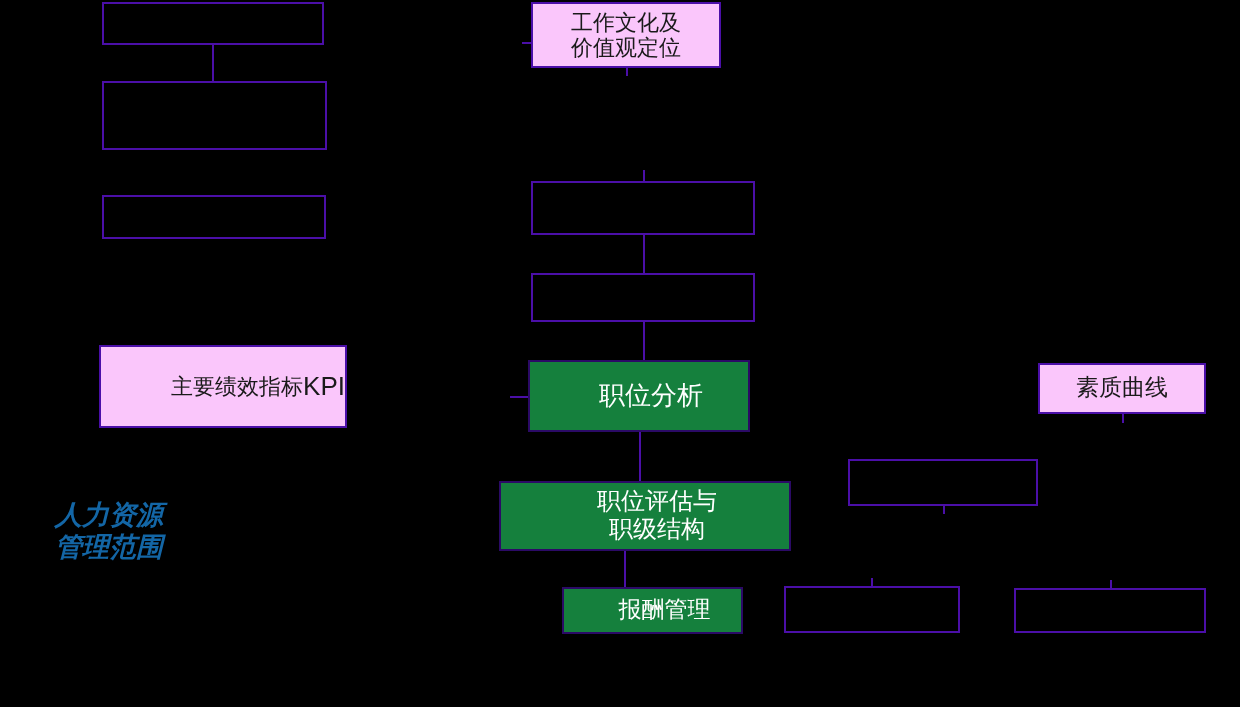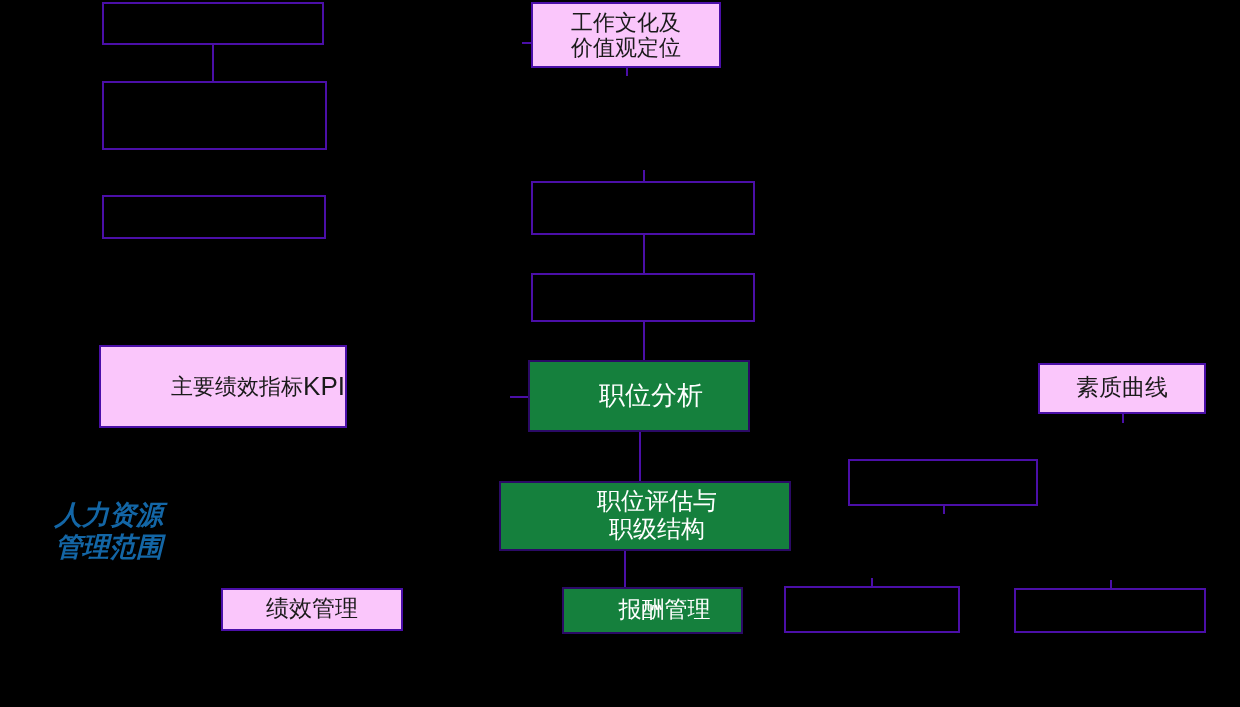--- a/index.html
+++ b/index.html
@@ -81,19 +81,18 @@
     <div class="node pink" style="left: 531px; top: 2px; width: 190px; height: 66px; font-size: 22px;">工作文化及
 价值观定位</div>
     <div class="node empty" style="left: 531px; top: 181px; width: 224px; height: 54px; font-size: 20px;"></div>
     <div class="node empty" style="left: 531px; top: 273px; width: 224px; height: 49px; font-size: 20px;"></div>
     <div class="node pink" style="left: 99px; top: 345px; width: 248px; height: 83px; font-size: 22px; flex-direction: row; justify-content: flex-end;"><div>主要绩效指标</div><div class="kpi-line2" style="font-size: 26px;">KPI</div></div>
     <div class="node purple" style="left: 528px; top: 360px; width: 222px; height: 72px; font-size: 26px;">职位分析</div>
     <div class="node purple" style="left: 499px; top: 481px; width: 292px; height: 70px; font-size: 24px;">职位评估与
 职级结构</div>
     <div class="node pink" style="left: 1038px; top: 363px; width: 168px; height: 51px; font-size: 23px;">素质曲线</div>
     <div class="node empty" style="left: 848px; top: 459px; width: 190px; height: 47px; font-size: 20px;"></div>
-    <div class="node pink" style="left: 221px; top: 588px; width: 182px; height: 43px; font-size: 23px;">绩效管理</div>
     <div class="node purple" style="left: 534px; top: 587px; width: 181px; height: 47px; font-size: 23px; margin-left: 28px;">报酬管理</div>
     <div class="node empty" style="left: 784px; top: 586px; width: 176px; height: 47px; font-size: 20px;"></div>
     <div class="node empty" style="left: 1014px; top: 588px; width: 192px; height: 45px; font-size: 20px;"></div>
     <div class="label-free" style="left: 55px; top: 470px; font-size: 27px; color: rgb(19, 102, 166); margin-top: 29px;">人力资源
 管理范围</div>
   </div>
 
 </body></html>

